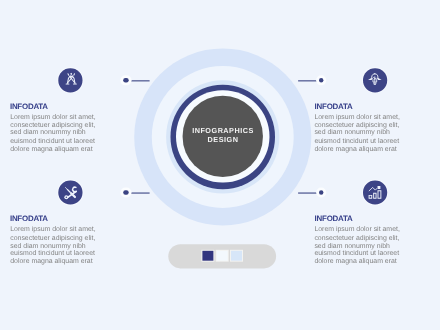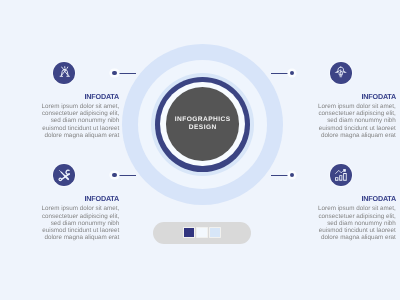--- a/index.html
+++ b/index.html
@@ -23,21 +23,21 @@
   #core .l1,#core .l2{transform:translateZ(0);color:#f2f2f2;font-weight:700;font-size:6.6px;letter-spacing:0.45px;
         text-indent:0.45px;line-height:6.6px;}
   #core .l2{margin-top:1.6px;}
 
   
   .conn{position:absolute;height:1px;background:#3b4483;}
   .dot{position:absolute;width:4.6px;height:4.6px;border-radius:50%;background:#3b4483;
       box-shadow:0 0 0 2.6px #fbfdff;}
 
   
-  .feat{position:absolute;width:110px;text-align:right;}
+  .feat{position:absolute;width:110px;text-align:left;}
   .icon-circle{width:21.7px;height:21.7px;border-radius:50%;background:#3d4486;
       margin:0 auto;display:flex;align-items:center;justify-content:center;
       box-shadow:0 0 0 0.8px #f7faff;}
   .icon-circle svg{display:block;}
   .feat h3{margin:10px 0 0 0;will-change:transform;transform:translateZ(0);font-size:7.2px;font-weight:700;color:#37408a;letter-spacing:-0.2px;
       line-height:6.5px;}
   .feat p{margin:2.9px 0 0 0;transform:translateZ(0);font-size:6.3px;color:#848484;line-height:7.25px;font-weight:400;}
   .feat p .tl{display:block;white-space:nowrap;}
 
   

